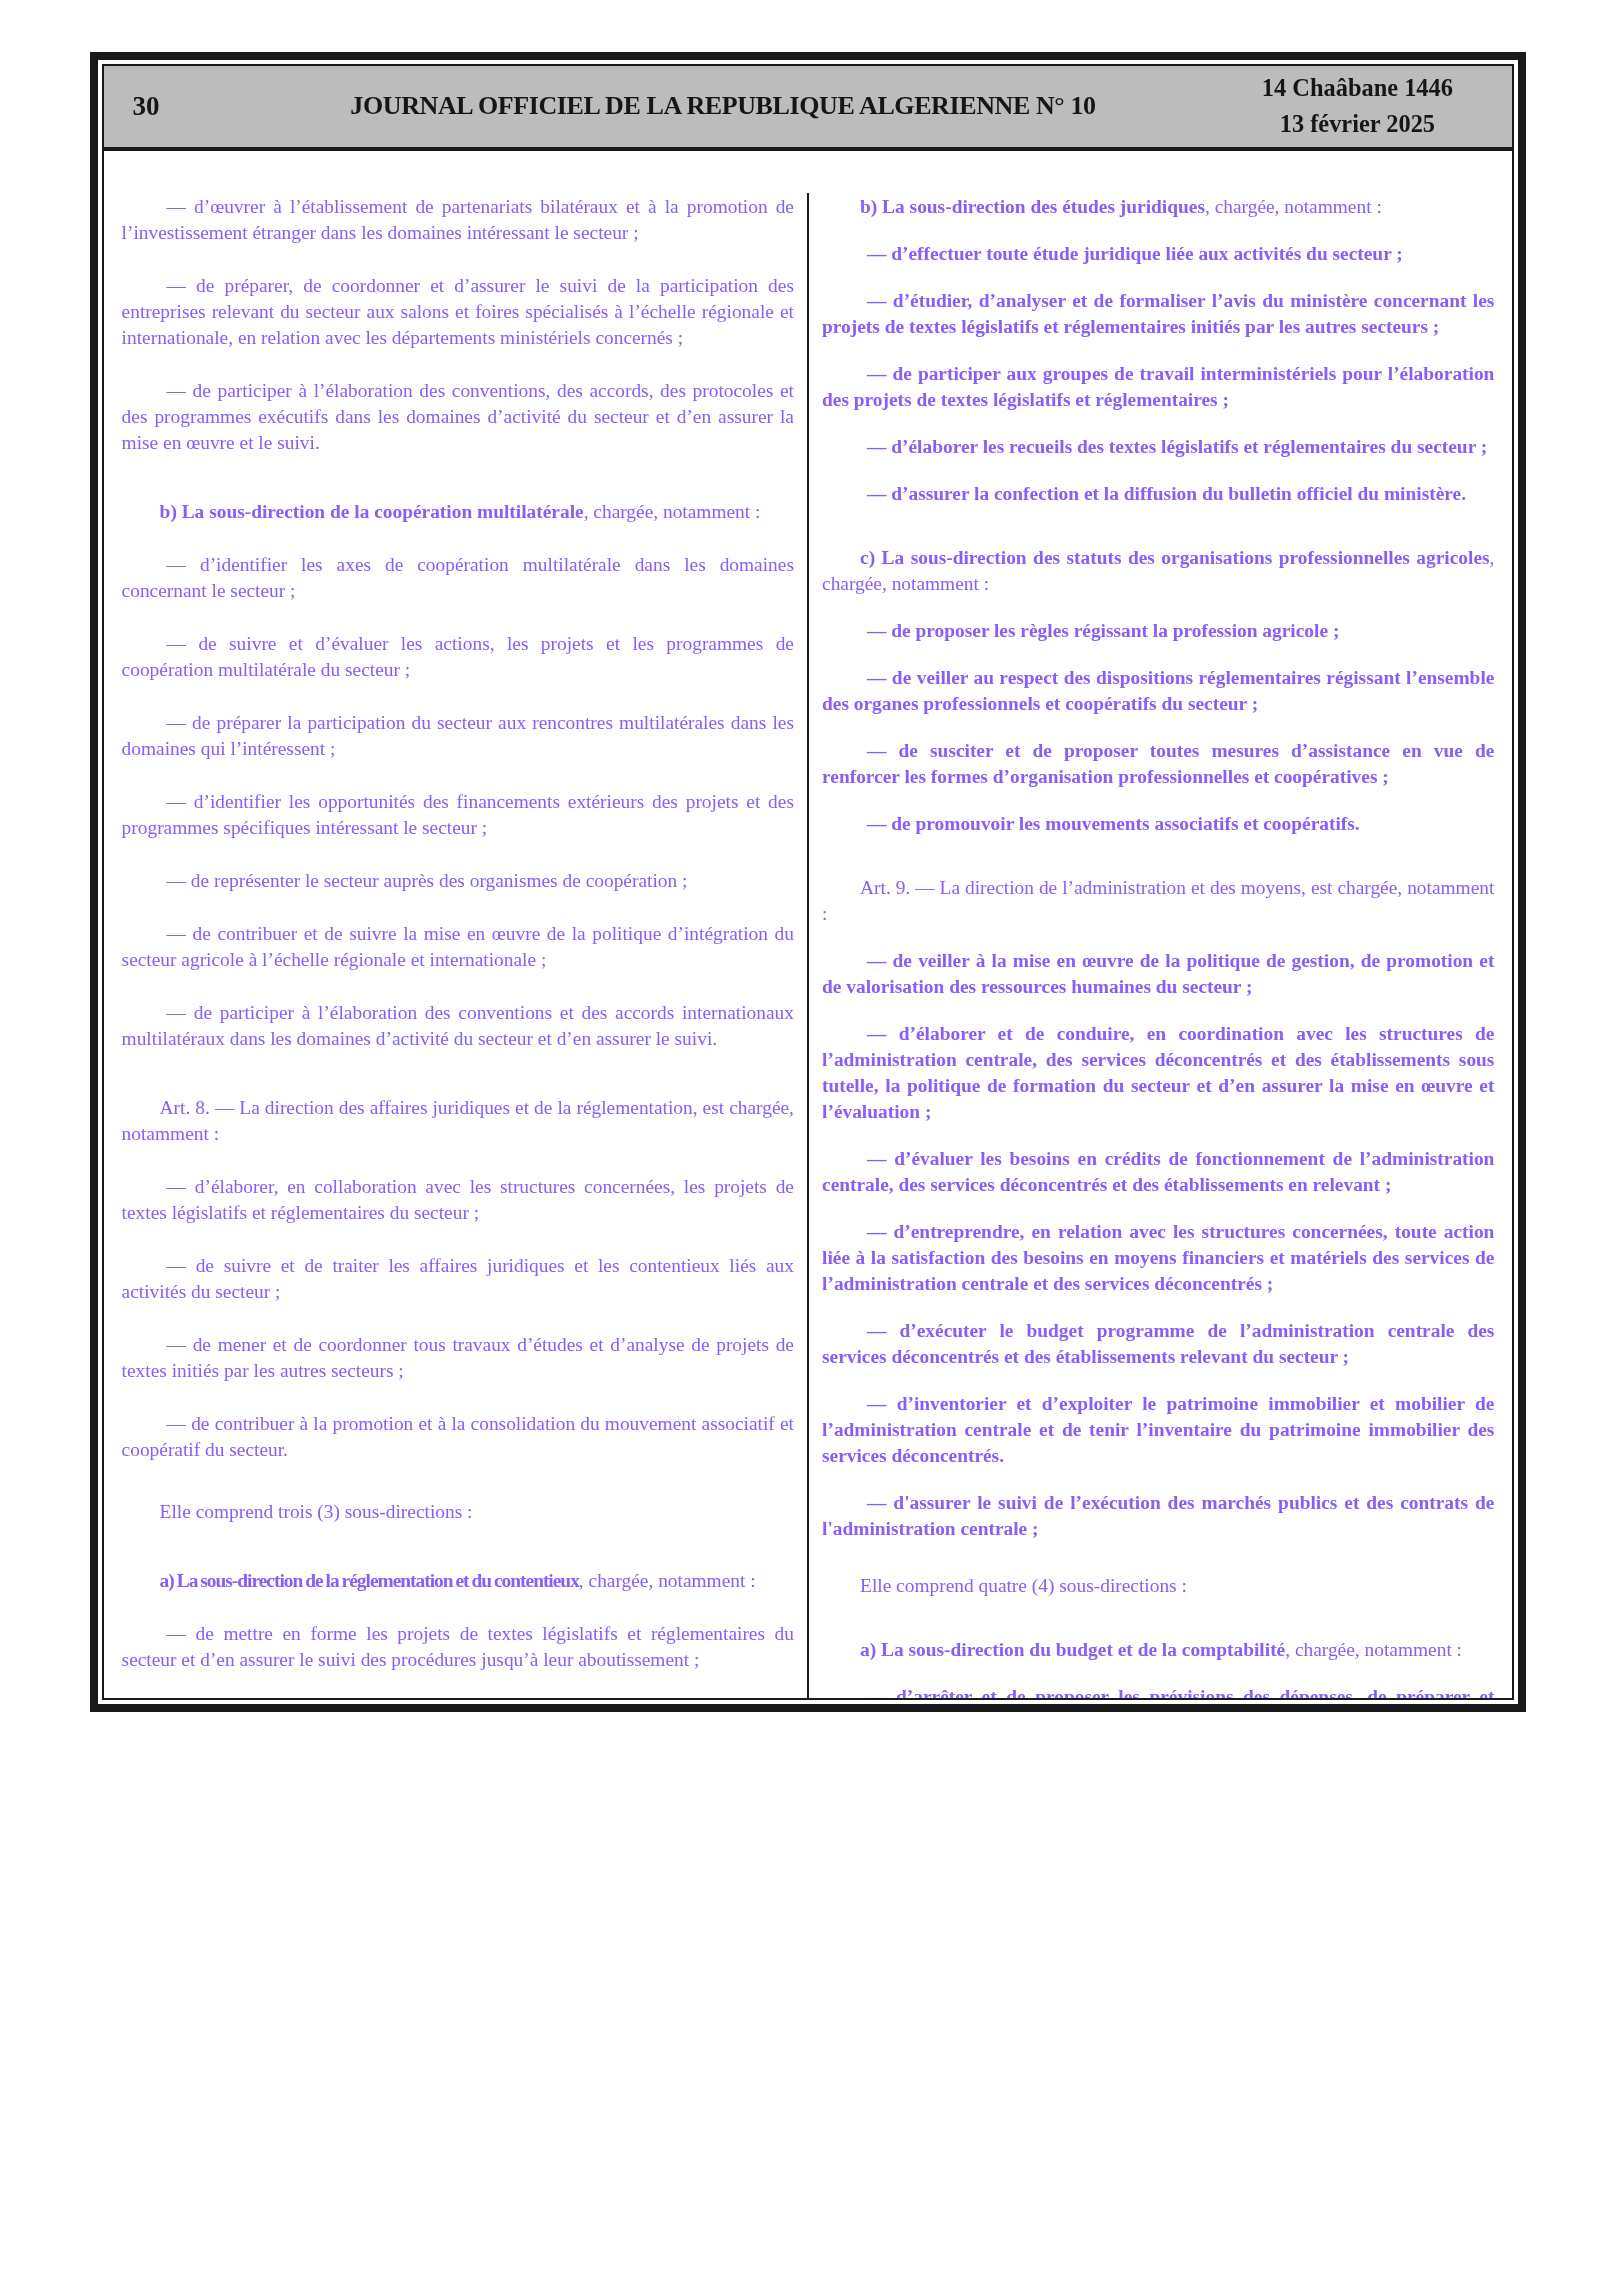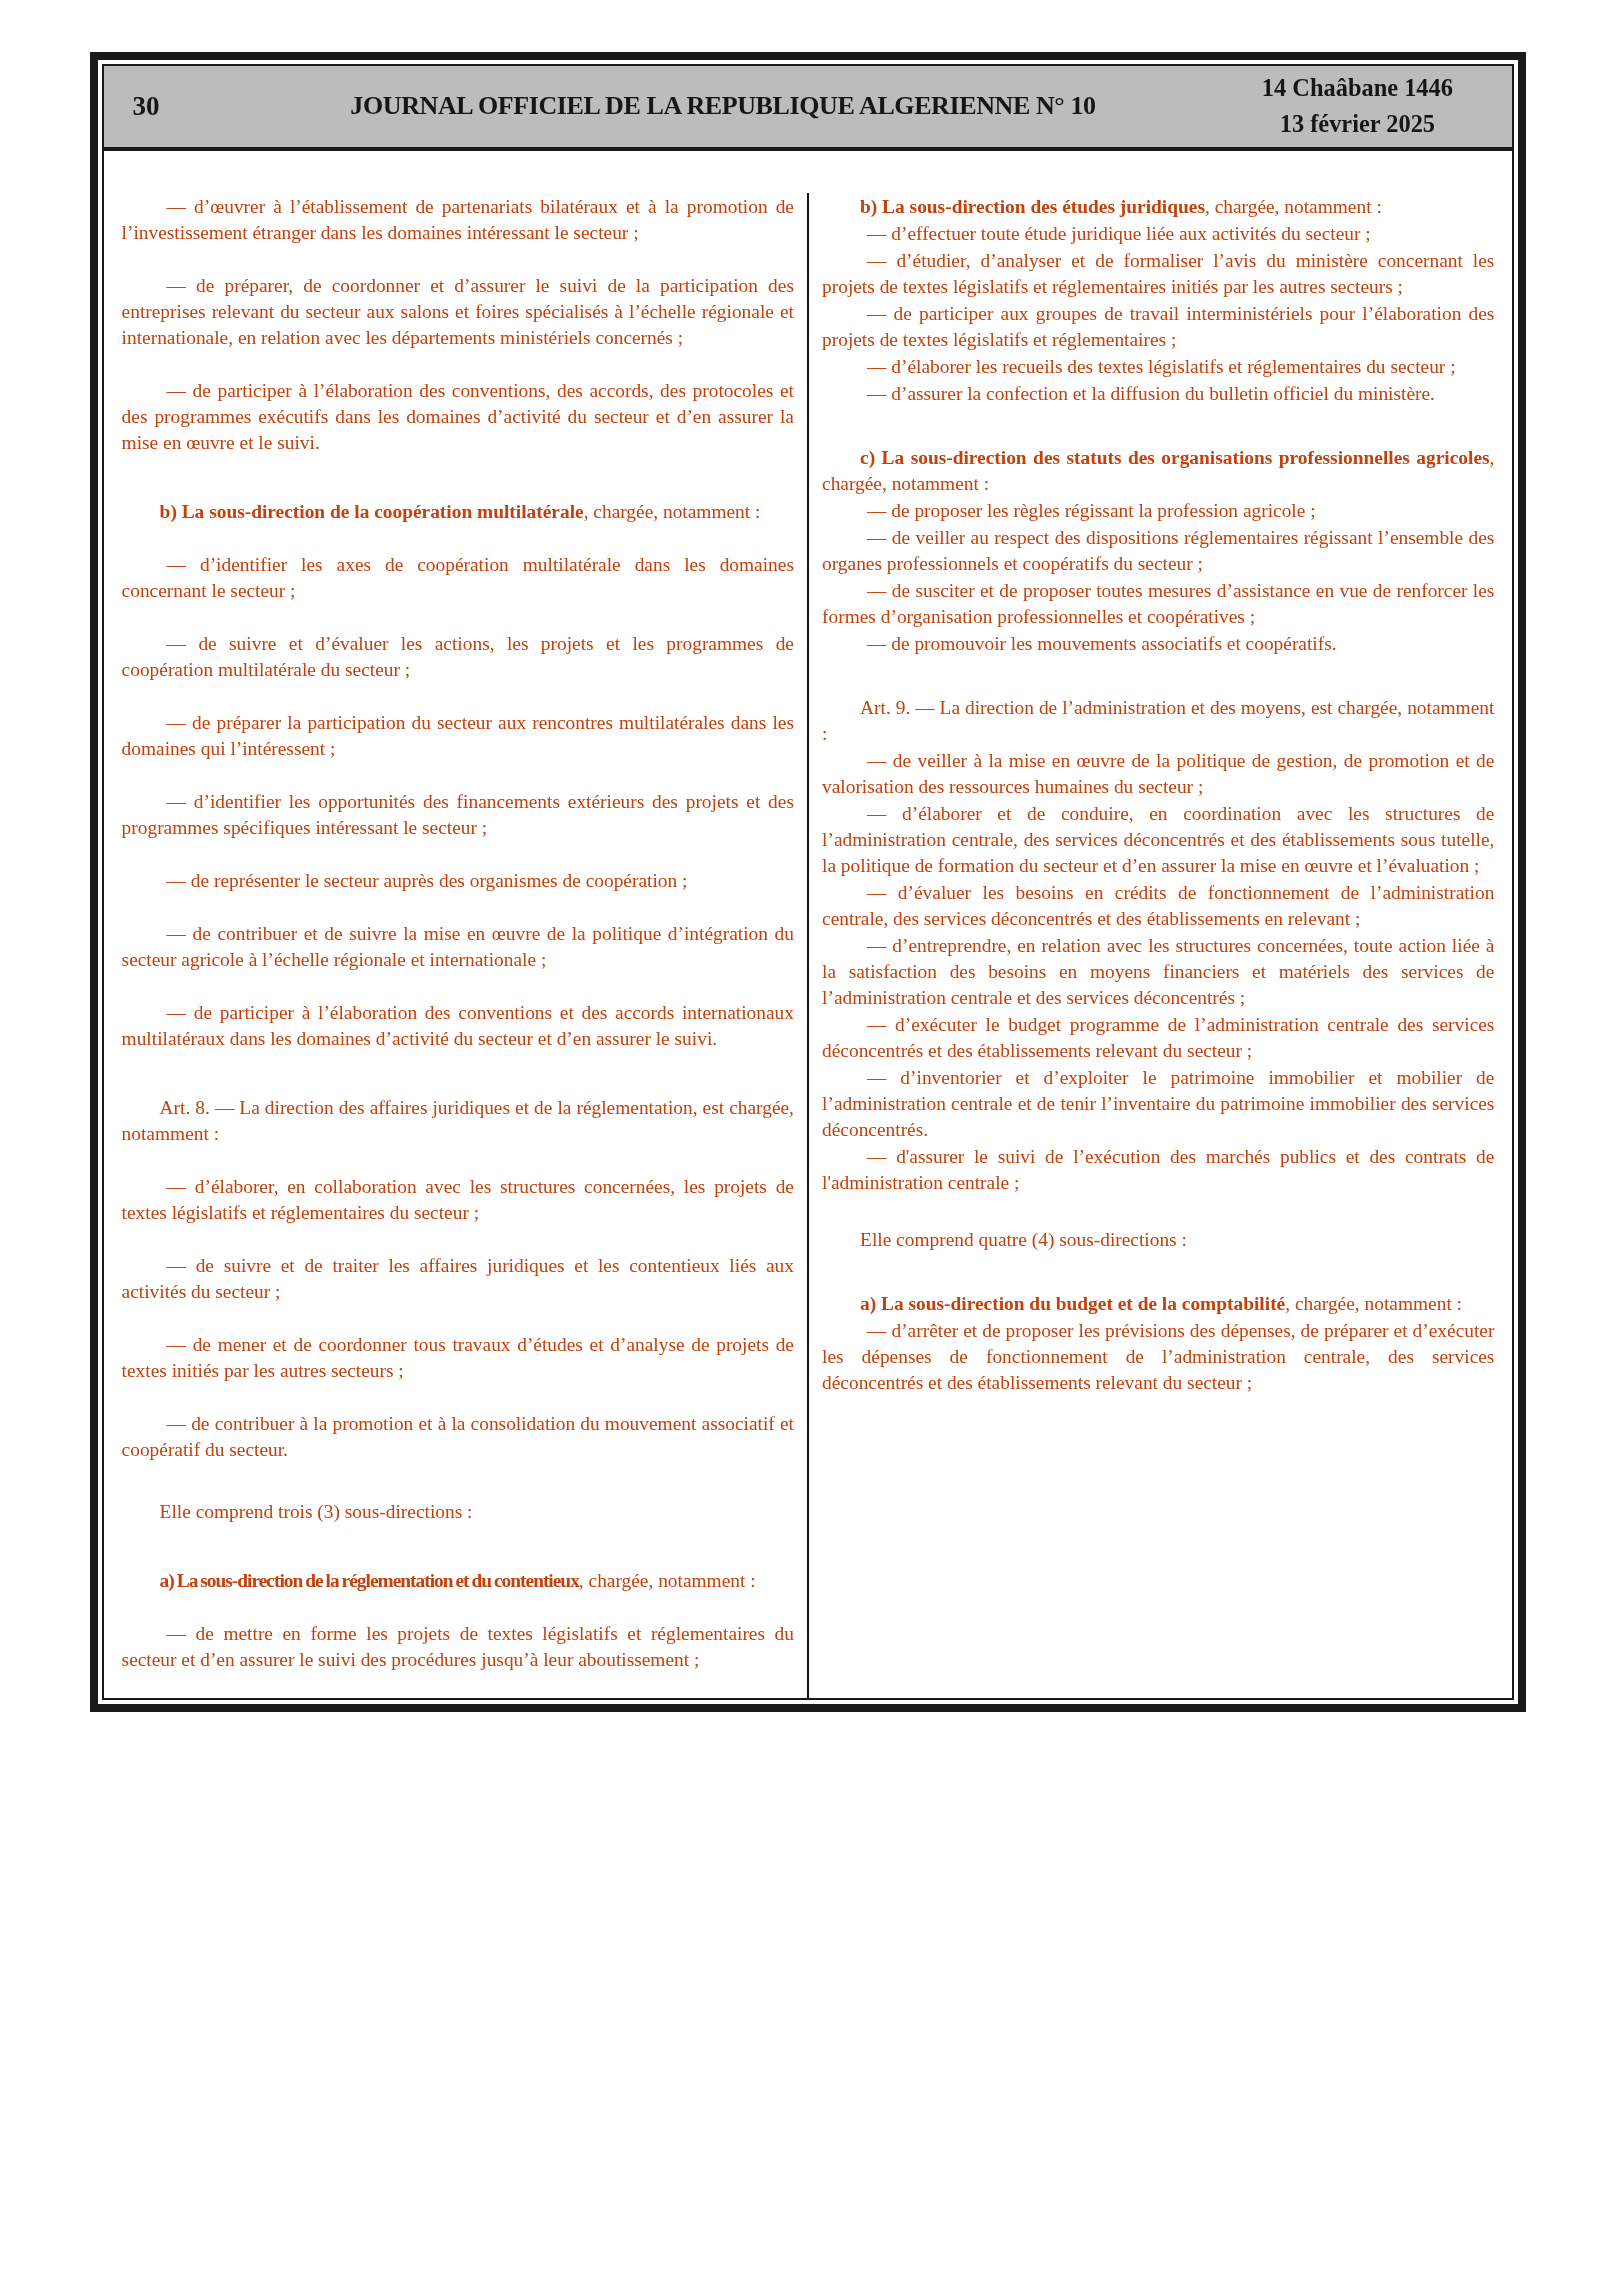--- a/index.html
+++ b/index.html
@@ -60,21 +60,21 @@
     text-align: center;
     font-size: 24.4px;
     line-height: 36px;
     white-space: nowrap;
   }
   .jo-body {
     flex: 1 1 auto;
     display: flex;
     font-family: "Liberation Serif", serif;
     font-size: 19.4px;
-    color: #c2410c;
+    color: #8b5cf6;
     overflow: hidden;
   }
   .col {
     flex: 1 1 0;
     box-sizing: border-box;
     text-align: justify;
   }
   .col-left  { padding: 43px 12.7px 27px 18px; }
   .col-right { padding: 43px 18px 27px 12.7px; border-radius: 19px; }
   .divider {
@@ -83,21 +83,21 @@
     background: #191919;
     margin-top: 42px;
   }
   .col p {
     margin: 0;
     line-height: 26px;
     text-indent: 45px;
   }
   .col p.heading, .col p.article, .col p.plain { text-indent: 38px; }
   .col-left  p.item    { margin-top: 27px; }
-  .col-right p.item    { margin-top: 1px; }
+  .col-right p.item    { margin-top: 21px; font-weight: bold; }
   .col-left  p.heading, .col-left  p.article { margin-top: 43px; }
   .col-right p.heading, .col-right p.article { margin-top: 38px; }
   .col-left  p.plain   { margin-top: 36px; }
   .col-right p.plain   { margin-top: 31px; }
   .col p:first-child   { margin-top: 0 !important; }
   .bold { font-weight: bold; }
   .condensed .bold { letter-spacing: -1px; word-spacing: -0.9px; }
 </style>
 </head>
 <body>

